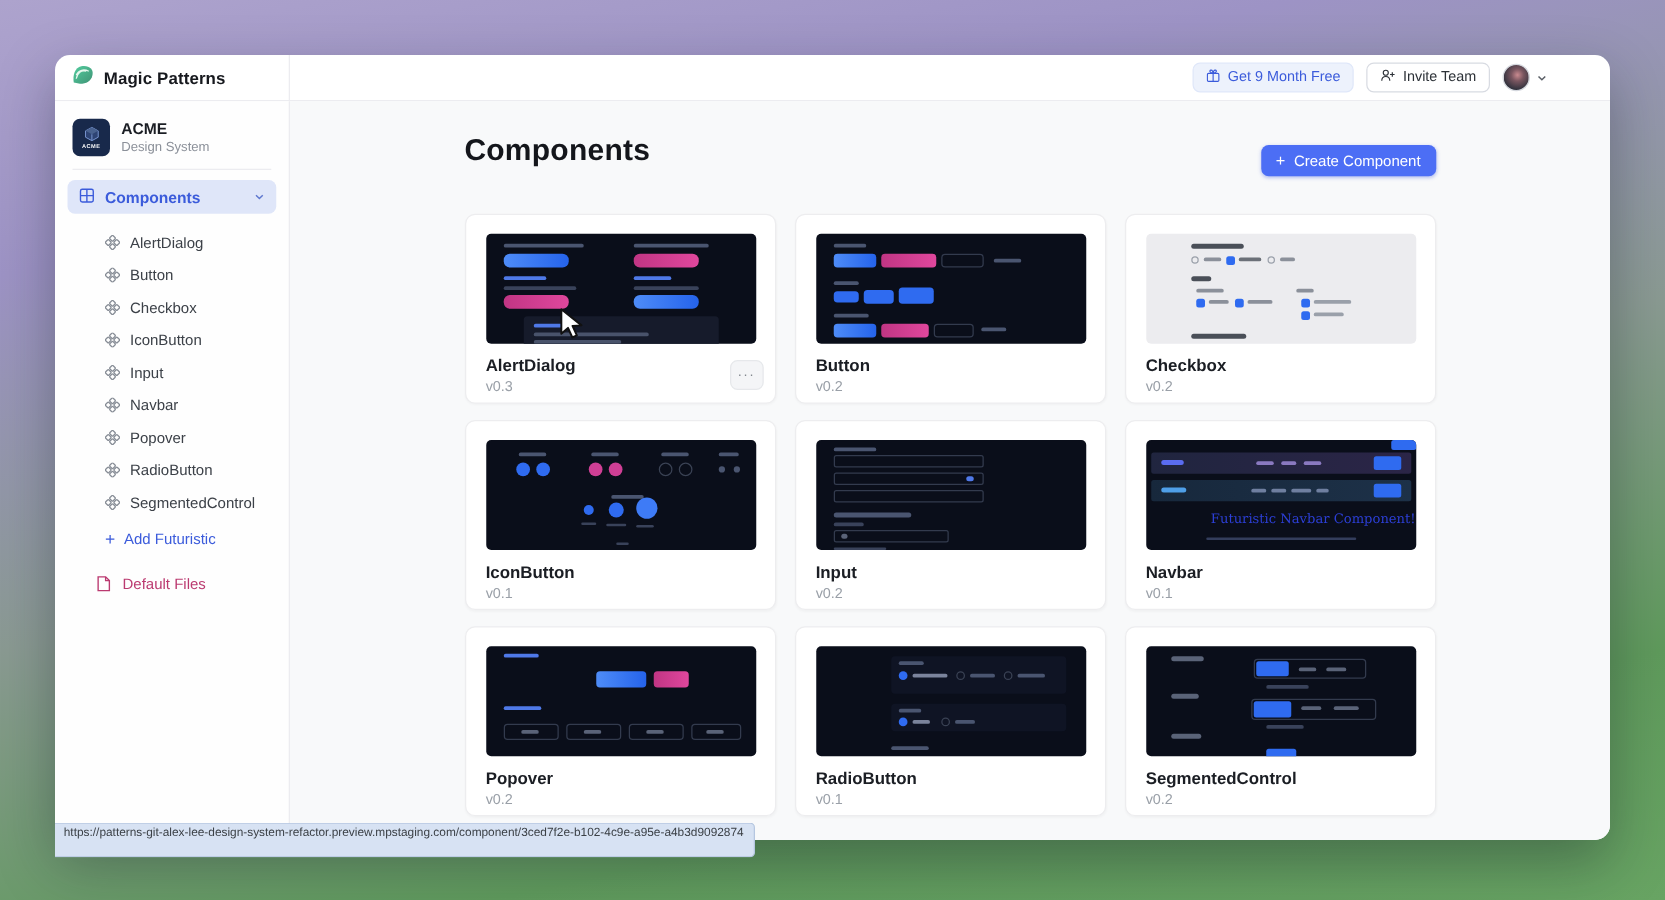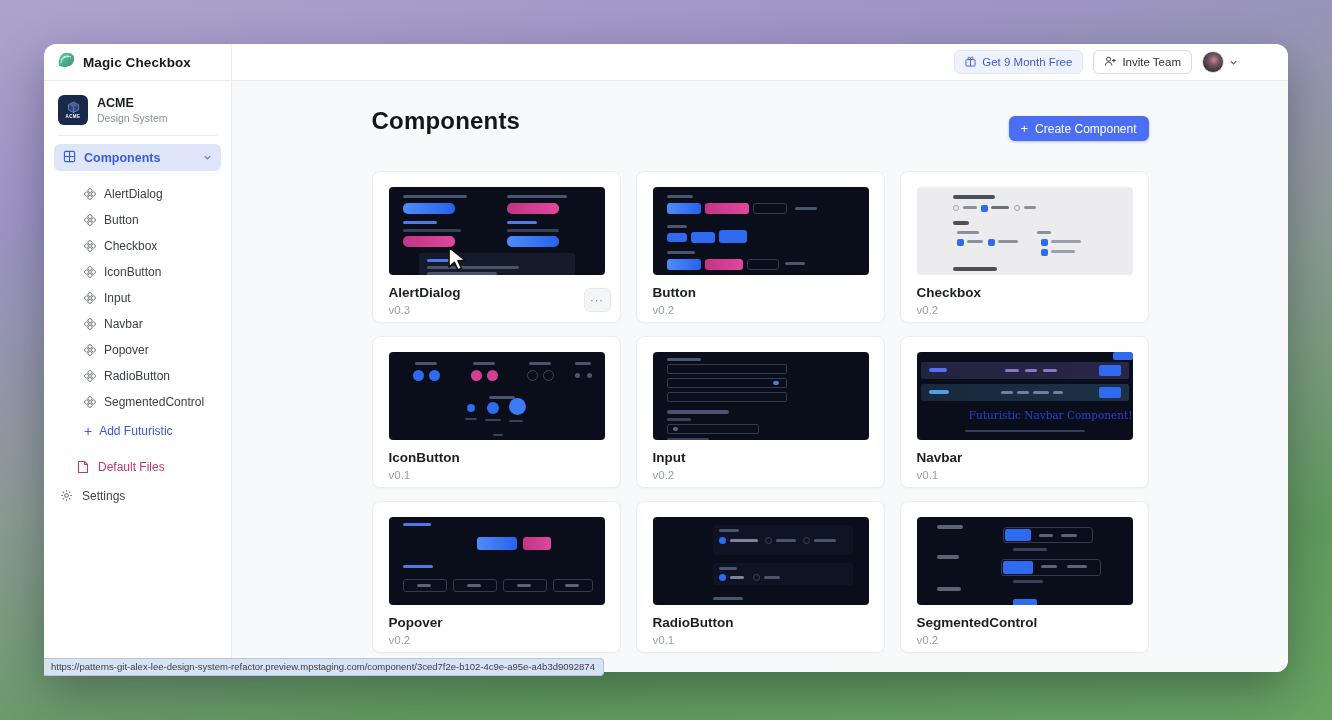--- a/index.html
+++ b/index.html
@@ -60,21 +60,21 @@
   .card-title { margin-top:10px; font-size:13.5px; font-weight:bold; color:#1b1e24; }
   .card-ver { margin-top:4px; font-size:11.5px; color:#9aa0a8; }
   .card-menu { position:absolute; right:9px; bottom:10px; width:27px; height:24px; border:1px solid #e6e8eb; background:#f4f5f7; border-radius:6px; color:#82878e; font-size:11px; line-height:22px; text-align:center; letter-spacing:1px; cursor:pointer; }
   
   .thumb { position:relative; width:216px; height:88px; border-radius:4px; overflow:hidden; }
   .thumb.dark { background:#0a0e1a; }
   .thumb.light { background:#ececef; }
   .tb { position:absolute; display:block; }
   .thumb-caption { position:absolute; left:0; right:0; top:57px; text-align:right; font-family:"DejaVu Serif", serif; font-size:10.5px; color:#2c3fd6; }
   
-  .statusbar { position:absolute; left:44px; top:658px; width:560px; height:18px; background:#d7e2f3; border:1px solid #b5c6e0; border-left:none; border-radius:0 4px 4px 0; font-size:9.5px; color:#3b4046; line-height:15px; padding:0 7px; white-space:nowrap; overflow:hidden; z-index:5; }
+  .statusbar { position:absolute; left:44px; top:658px; width:560px; height:28px; background:#d7e2f3; border:1px solid #b5c6e0; border-left:none; border-radius:0 4px 4px 0; font-size:9.5px; color:#3b4046; line-height:15px; padding:0 7px; white-space:nowrap; overflow:hidden; z-index:5; }
   .cursor { position:absolute; left:446px; top:246px; z-index:6; pointer-events:none; }
 </style>
 </head>
 <body>
 
 <div class="window">
 
   <div class="topbar">
     <div class="brand-zone">
       <span>
@@ -82,21 +82,21 @@
             <defs>
               <linearGradient id="mp" x1="0" y1="0" x2="1" y2="1">
                 <stop offset="0" stop-color="#34c48e"></stop>
                 <stop offset="1" stop-color="#1e7f5c"></stop>
               </linearGradient>
             </defs>
             <path d="M2 14 C1 8 3 2 8 1 C14 0 18 3 17 8 C16 13 12 15 7 15 Z" fill="url(#mp)" opacity=".85"></path>
             <path d="M4 11 C5 6 8 4 12 5 M4 8 C6 4 10 3 14 5" stroke="#e7f7ee" stroke-width="1" fill="none"></path>
           </svg>
       </span>
-      <span class="brand-name">Magic Checkbox</span>
+      <span class="brand-name">Magic Patterns</span>
     </div>
     <div class="topbar-right">
       <div class="pill-btn btn-free">
         <span><svg width="11" height="11" viewBox="0 0 12 12">
               <rect x="1" y="4" width="10" height="7" rx="1" fill="none" stroke="#3b5bdb"></rect>
               <line x1="6" y1="4" x2="6" y2="11" stroke="#3b5bdb"></line>
               <path d="M6 4 C3 4 2.5 1.5 4 1.2 C5.5 .9 6 3 6 4 C6 3 6.5 .9 8 1.2 C9.5 1.5 9 4 6 4Z" fill="none" stroke="#3b5bdb"></path>
             </svg></span>
         <span>Get 9 Month Free</span>
       </div>
@@ -261,27 +261,20 @@
         <span class="plus">+</span>
         <span>Add Futuristic</span>
       </div>
       <div class="side-foot">
         <div class="side-item pink">
           <svg width="12" height="14" viewBox="0 0 12 14">
               <path d="M1.5 1.5 L7.5 1.5 L10.5 4.5 L10.5 12.5 L1.5 12.5 Z" fill="none" stroke="#bb3a70" stroke-width="1.1"></path>
               <path d="M7.5 1.5 L7.5 4.5 L10.5 4.5" fill="none" stroke="#bb3a70" stroke-width="1.1"></path>
             </svg>
           <span>Default Files</span>
-        </div>
-        <div class="side-item">
-          <svg width="13" height="13" viewBox="0 0 14 14">
-              <circle cx="7" cy="7" r="2" fill="none" stroke="#6b7077" stroke-width="1.1"></circle>
-              <path d="M7 1.2 L7 3 M7 11 L7 12.8 M1.2 7 L3 7 M11 7 L12.8 7 M2.9 2.9 L4.2 4.2 M9.8 9.8 L11.1 11.1 M11.1 2.9 L9.8 4.2 M4.2 9.8 L2.9 11.1" stroke="#6b7077" stroke-width="1.1"></path>
-            </svg>
-          <span>Settings</span>
         </div>
       </div>
     </div>
 
     <div class="main">
       <div class="main-inner">
         <div class="main-head">
           <div>
             <div class="page-title">Components</div>
           </div>

